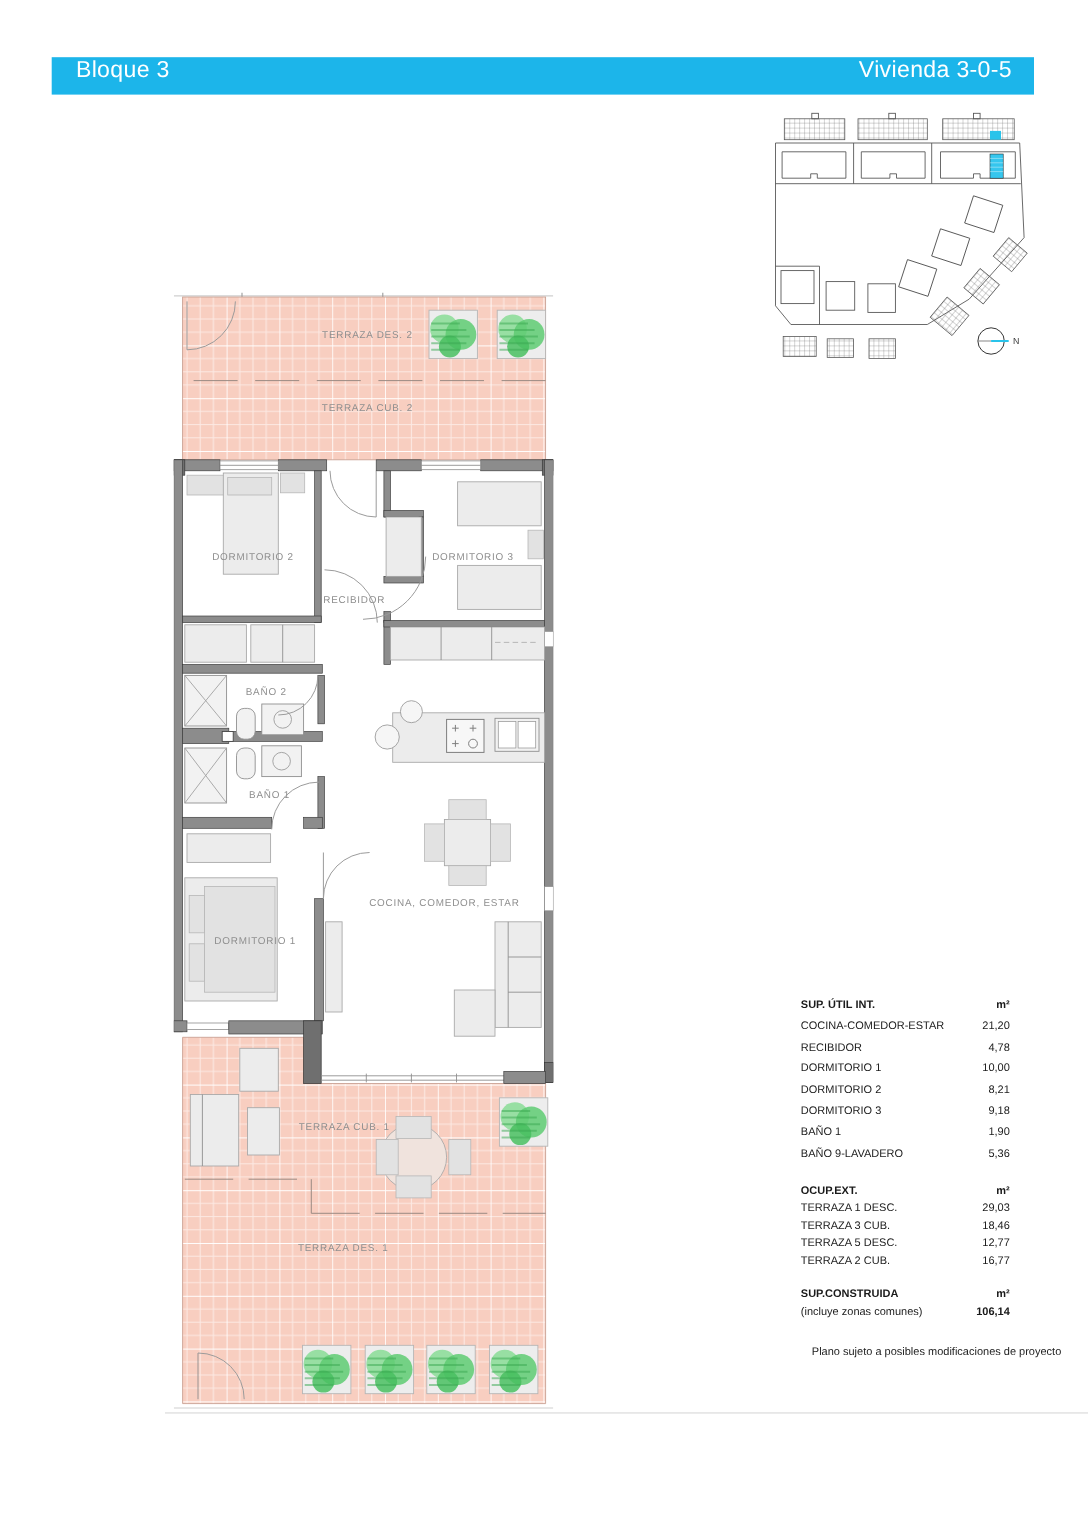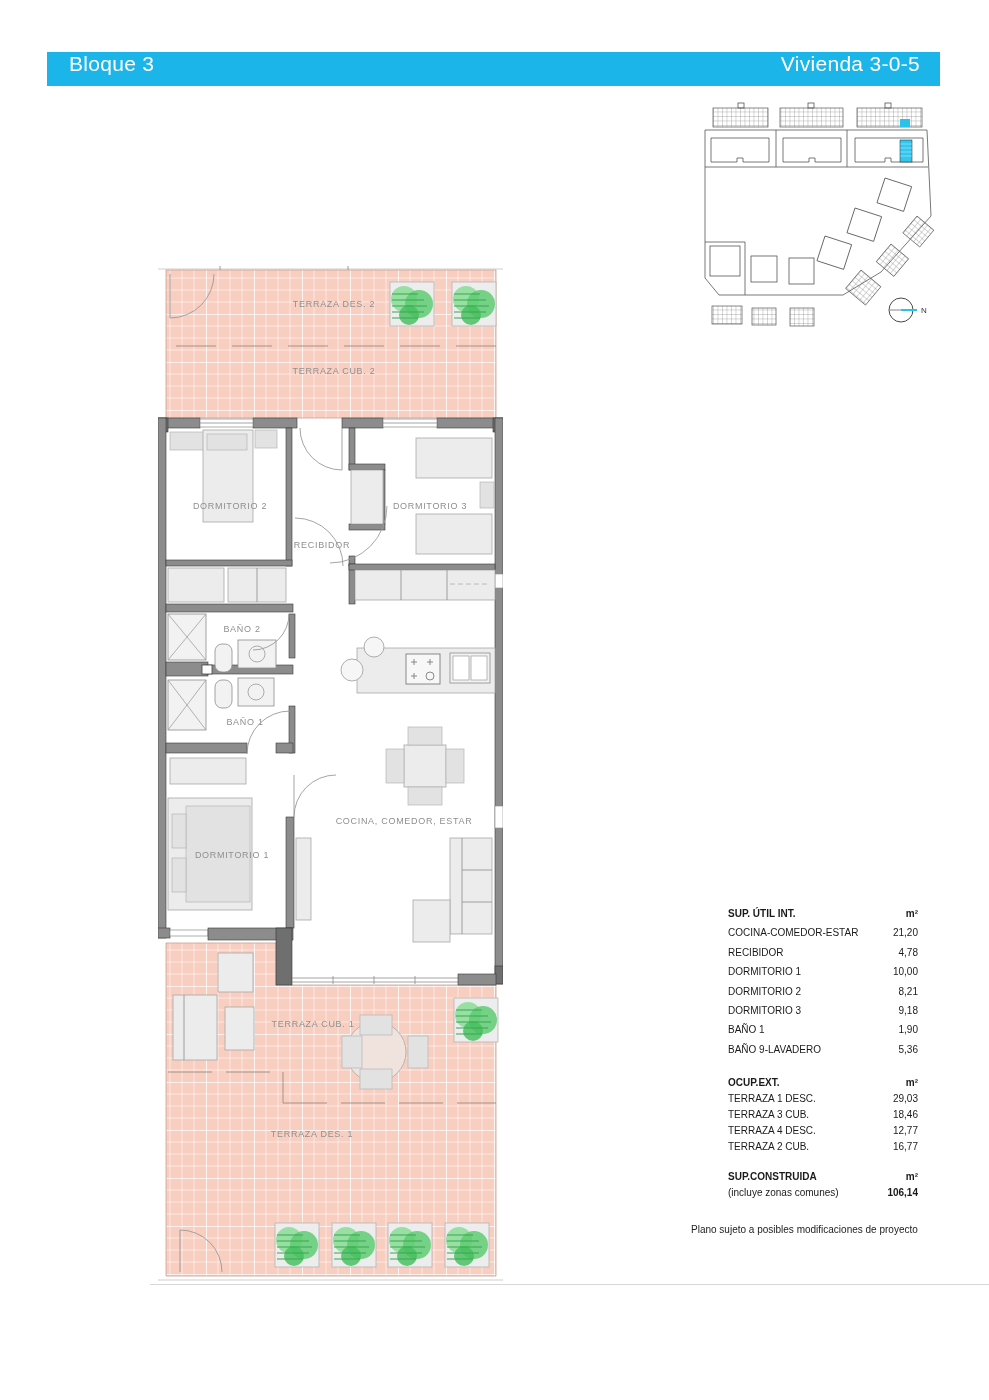--- a/index.html
+++ b/index.html
@@ -26,21 +26,21 @@
   .thinln{stroke:#8d8d8d;stroke-width:.8;fill:none;}
   .siteln{stroke:#555;stroke-width:.8;fill:none;}
 
   .areas{position:absolute;left:728px;top:908px;width:190px;color:#1a1a1a;}
   .arow{display:flex;justify-content:space-between;align-items:baseline;height:19.4px;font-size:10px;}
   .sec2 .arow{height:16px;}
   .arow.head{font-weight:bold;}
   .arow .v{text-align:right;}
   .gap{height:14px;}
   .bold{font-weight:bold;}
-  .footnote{position:absolute;left:691px;top:1224px;font-size:10px;color:#222;white-space:nowrap;}
+  .footnote{position:absolute;left:738px;top:1224px;font-size:10px;color:#222;white-space:nowrap;}
   .ground-line{position:absolute;left:150px;top:1284px;width:843px;height:1px;background:#d8d8d8;}
 </style>
 </head>
 <body>
 
 <div class="page">
 
   <div class="header-bar">
     <span class="t left">Bloque 3</span>
     <span class="t right">Vivienda 3-0-5</span>
@@ -353,21 +353,21 @@
       </div>
       <div class="arow">
           <span>TERRAZA 1 DESC.</span>
           <span class="v">29,03</span>
         </div>
       <div class="arow">
           <span>TERRAZA 3 CUB.</span>
           <span class="v">18,46</span>
         </div>
       <div class="arow">
-          <span>TERRAZA 4 DESC.</span>
+          <span>TERRAZA 5 DESC.</span>
           <span class="v">12,77</span>
         </div>
       <div class="arow">
           <span>TERRAZA 2 CUB.</span>
           <span class="v">16,77</span>
         </div>
     </div>
     <div class="gap"></div>
     <div class="sec2">
       <div class="arow head">

